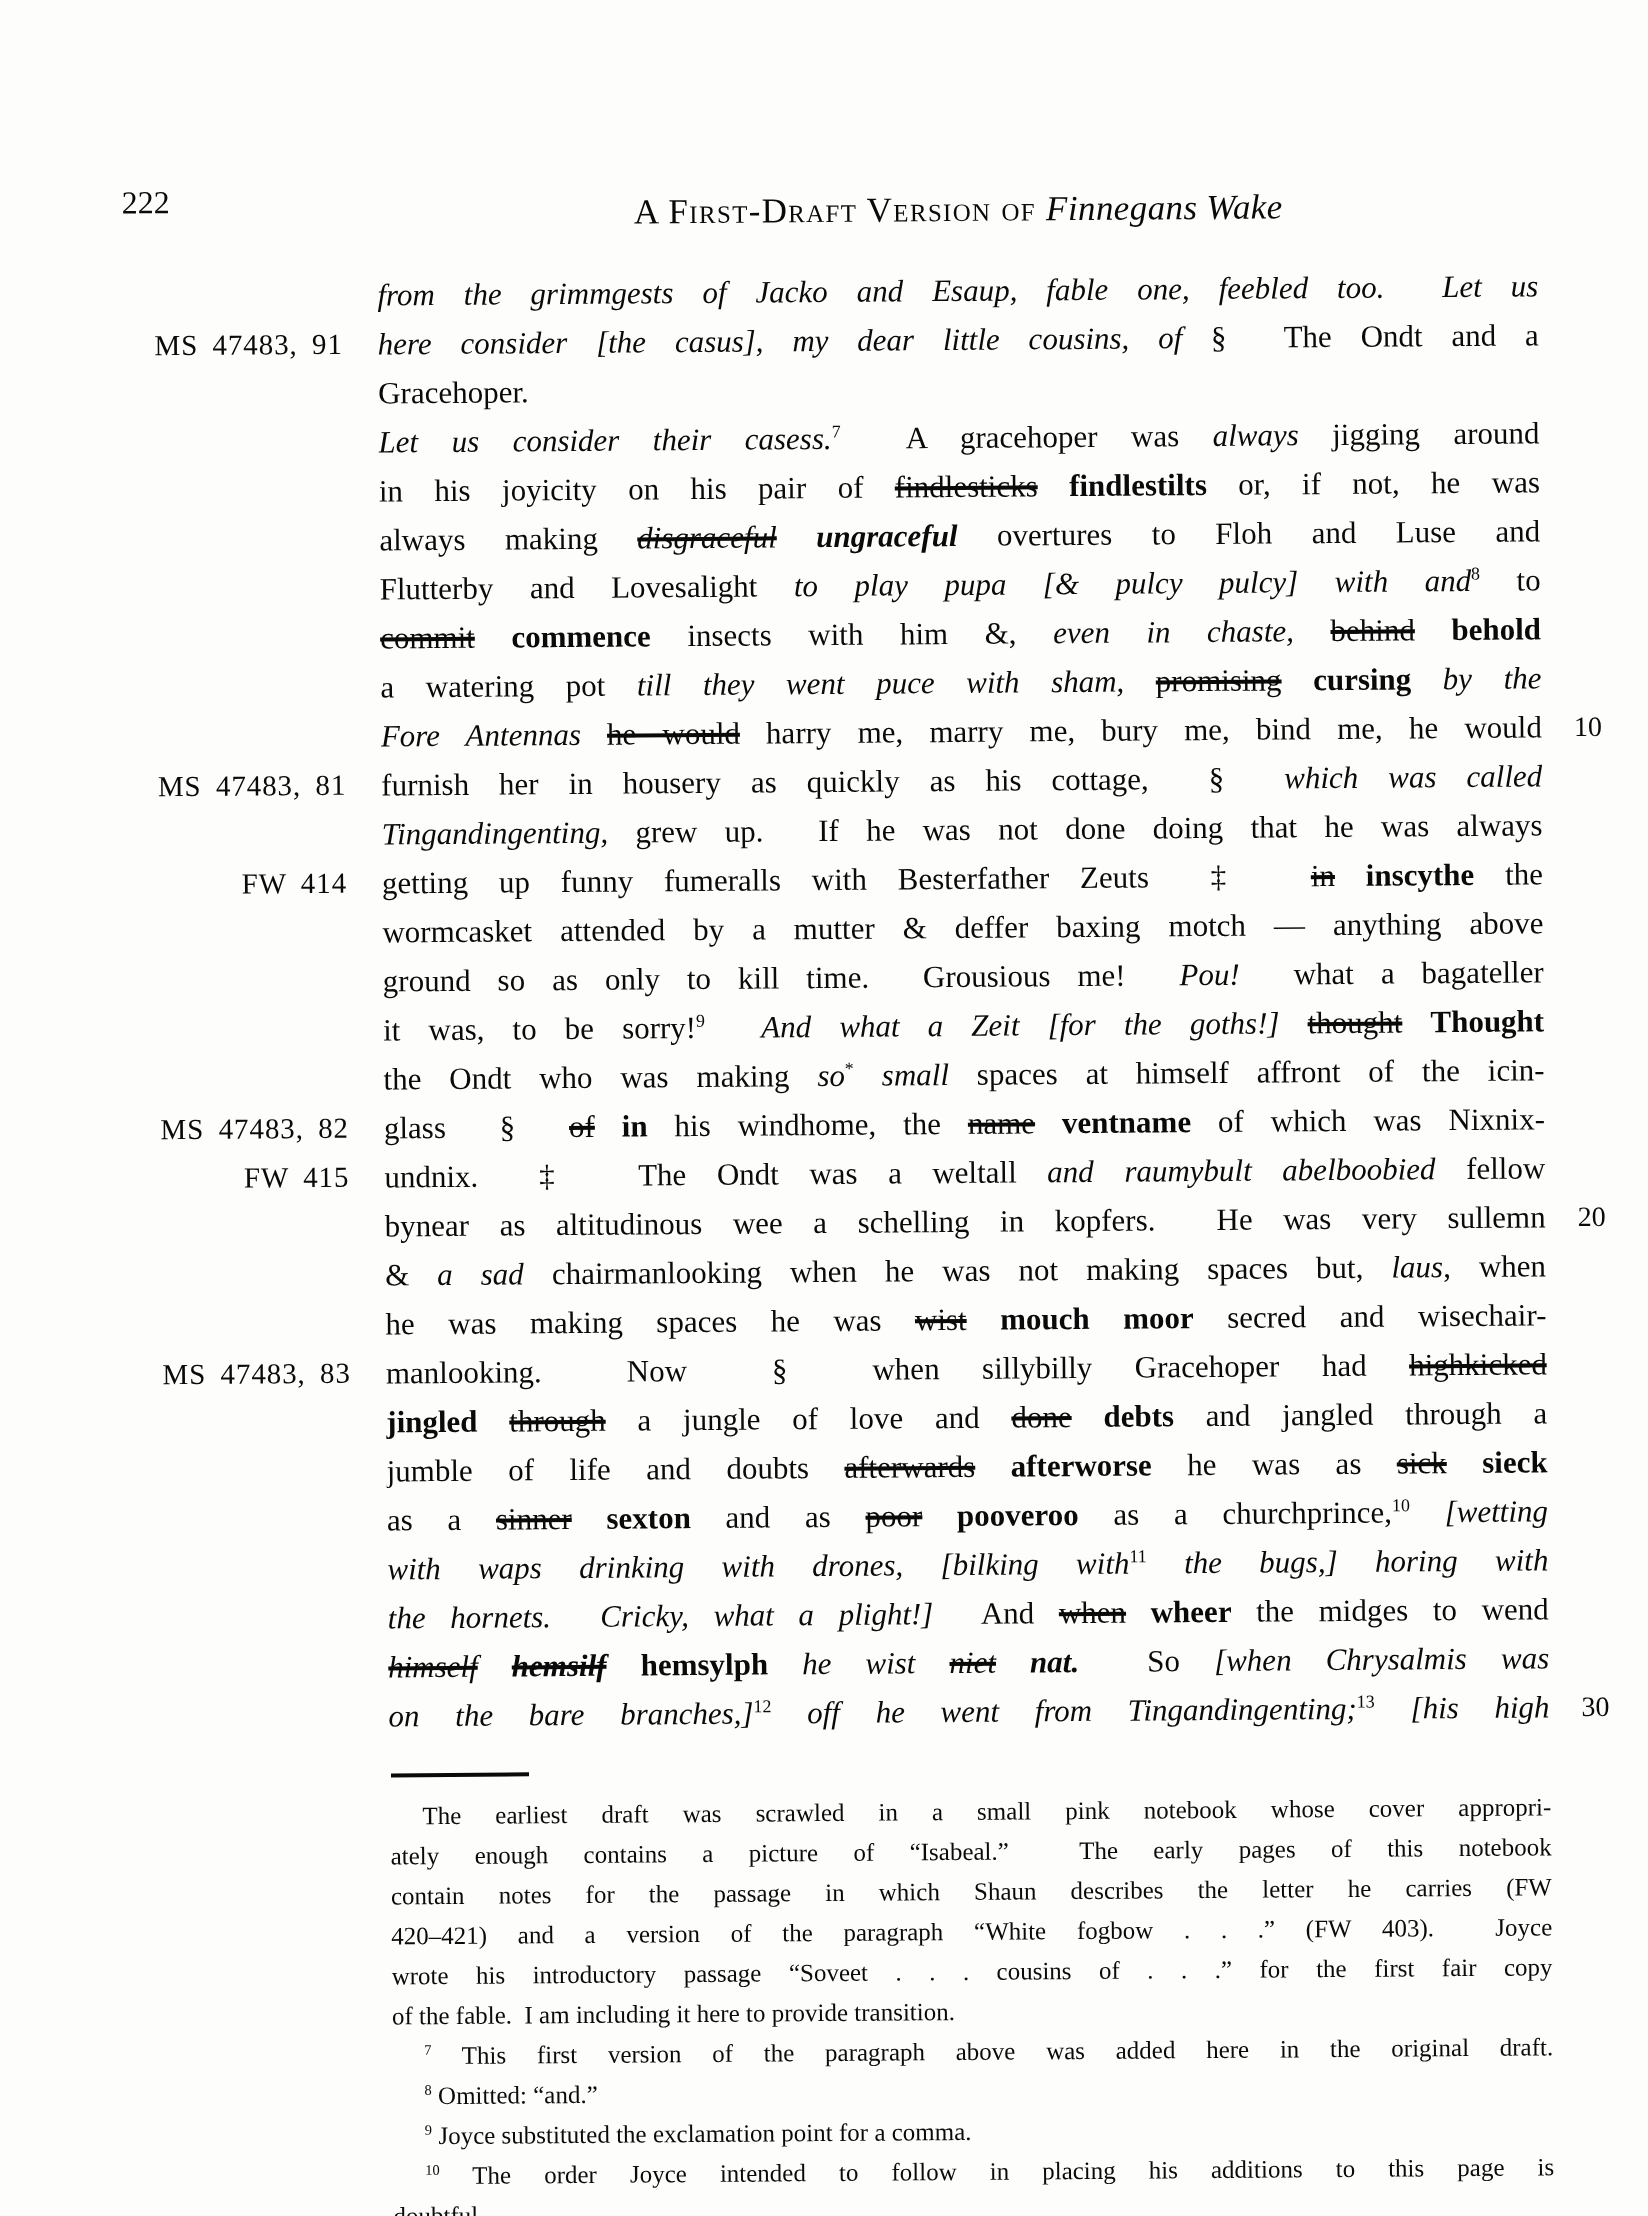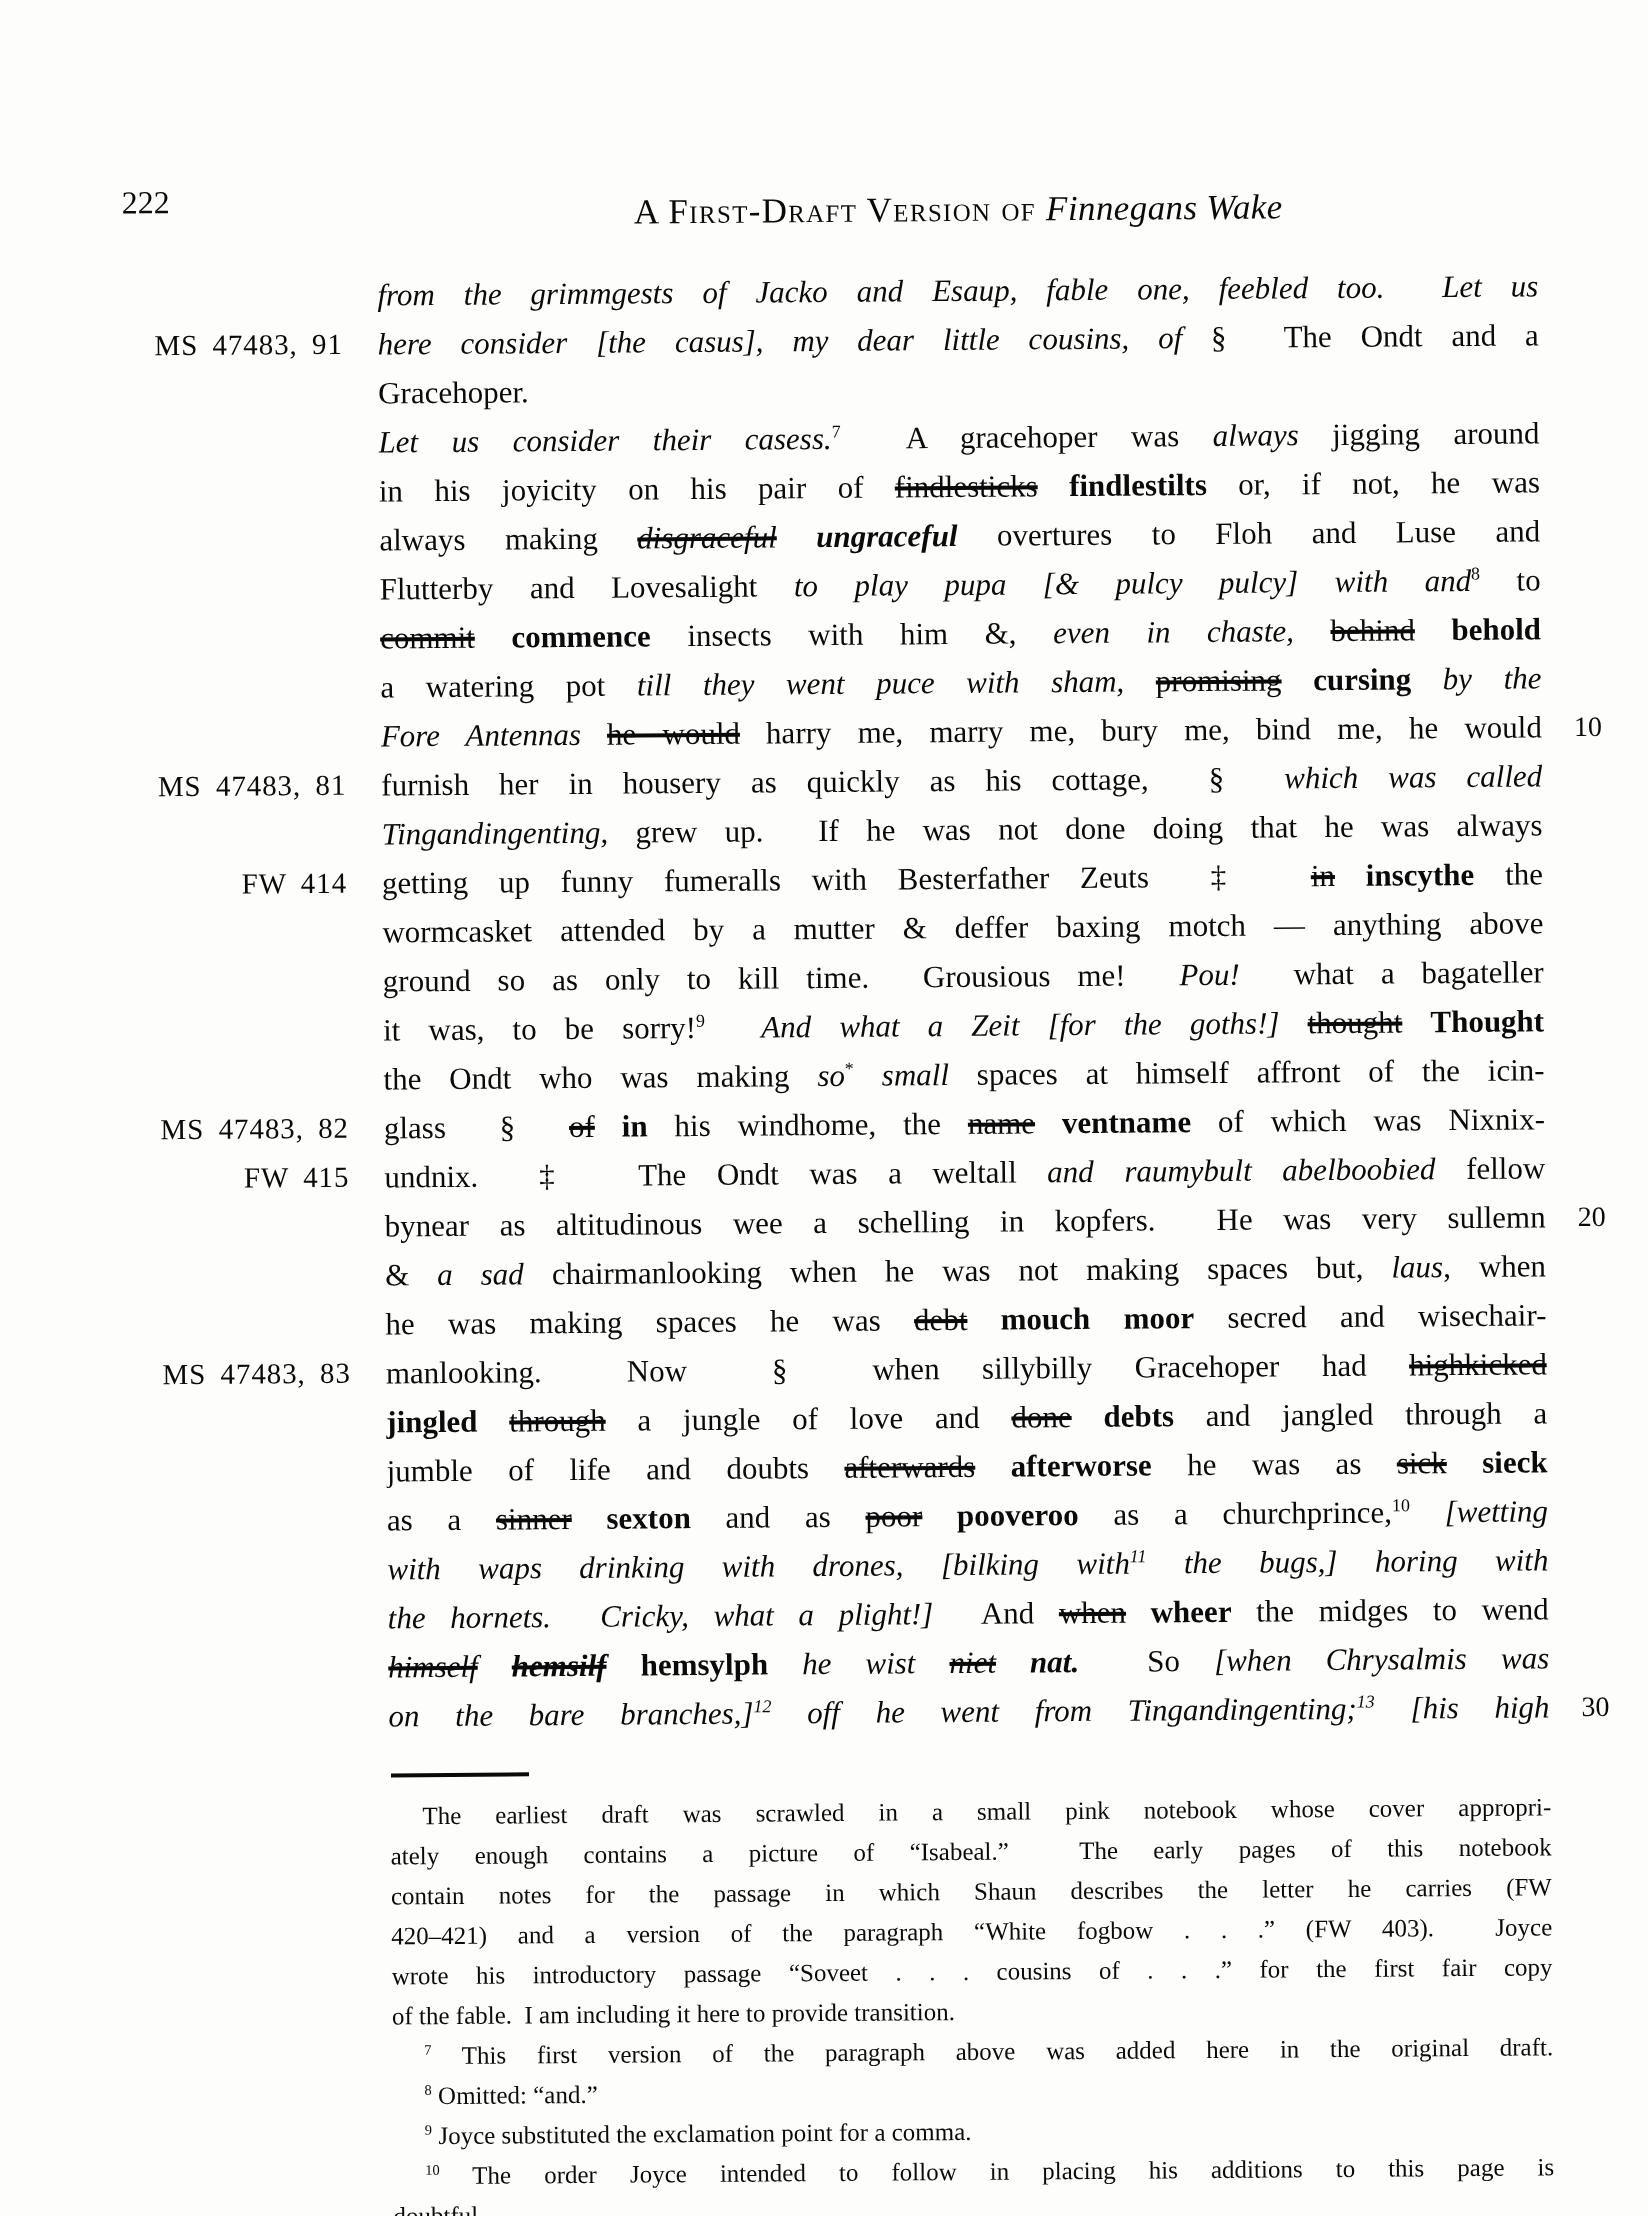--- a/index.html
+++ b/index.html
@@ -58,21 +58,21 @@
   .fline.j::after{content:"";display:inline-block;width:100%;}
   .fline.ind{text-indent:32px;}
   .seg-r{}
   .seg-i{font-style:italic;}
   .seg-b{font-weight:700;}
   .seg-bi{font-weight:700;font-style:italic;}
   .seg-s{text-decoration:line-through;text-decoration-thickness:3.5px;}
   .seg-is{font-style:italic;text-decoration:line-through;text-decoration-thickness:3.5px;}
   .seg-bs{font-weight:700;text-decoration:line-through;text-decoration-thickness:4px;font-style:italic;}
   .seg-sup{vertical-align:super;font-size:0.58em;line-height:0;}
-  .seg-supi{vertical-align:super;font-size:0.58em;line-height:0;font-style:italic;}
+  .seg-supi{vertical-align:super;font-size:0.58em;line-height:0;}
   .seg-sym{}
 </style>
 </head>
 <body>
 
 <div class="page">
   <div class="sheet">
     <div class="pagenum">222</div>
     <div class="running-header"><span class="sc">A First-Draft Version of </span><span class="bookit">Finnegans Wake</span></div>
     <div class="main" id="main-rows">
@@ -176,21 +176,21 @@
           <div class="tline j"><span class="seg-r">bynear as altitudinous wee a schelling in kopfers.  He was very sullemn</span></div>
           <div class="lnum">20</div>
         </div>
         <div class="row">
           <div class="mlabel"></div>
           <div class="tline j"><span class="seg-r">&amp; </span><span class="seg-i">a sad</span><span class="seg-r"> chairmanlooking when he was not making spaces but, </span><span class="seg-i">laus</span><span class="seg-r">, when</span></div>
           <div class="lnum"></div>
         </div>
         <div class="row">
           <div class="mlabel"></div>
-          <div class="tline j"><span class="seg-r">he was making spaces he was </span><span class="seg-s">debt</span><span class="seg-r"> </span><span class="seg-b">mouch moor</span><span class="seg-r"> secred and wisechair-</span></div>
+          <div class="tline j"><span class="seg-r">he was making spaces he was </span><span class="seg-s">wist</span><span class="seg-r"> </span><span class="seg-b">mouch moor</span><span class="seg-r"> secred and wisechair-</span></div>
           <div class="lnum"></div>
         </div>
         <div class="row">
           <div class="mlabel">MS 47483, 83</div>
           <div class="tline j"><span class="seg-r">manlooking.  Now  </span><span class="seg-sym">§</span><span class="seg-r">  when sillybilly Gracehoper had </span><span class="seg-s">highkicked</span></div>
           <div class="lnum"></div>
         </div>
         <div class="row">
           <div class="mlabel"></div>
           <div class="tline j"><span class="seg-b">jingled</span><span class="seg-r"> </span><span class="seg-s">through</span><span class="seg-r"> a jungle of love and </span><span class="seg-s">done</span><span class="seg-r"> </span><span class="seg-b">debts</span><span class="seg-r"> and jangled through a</span></div>

